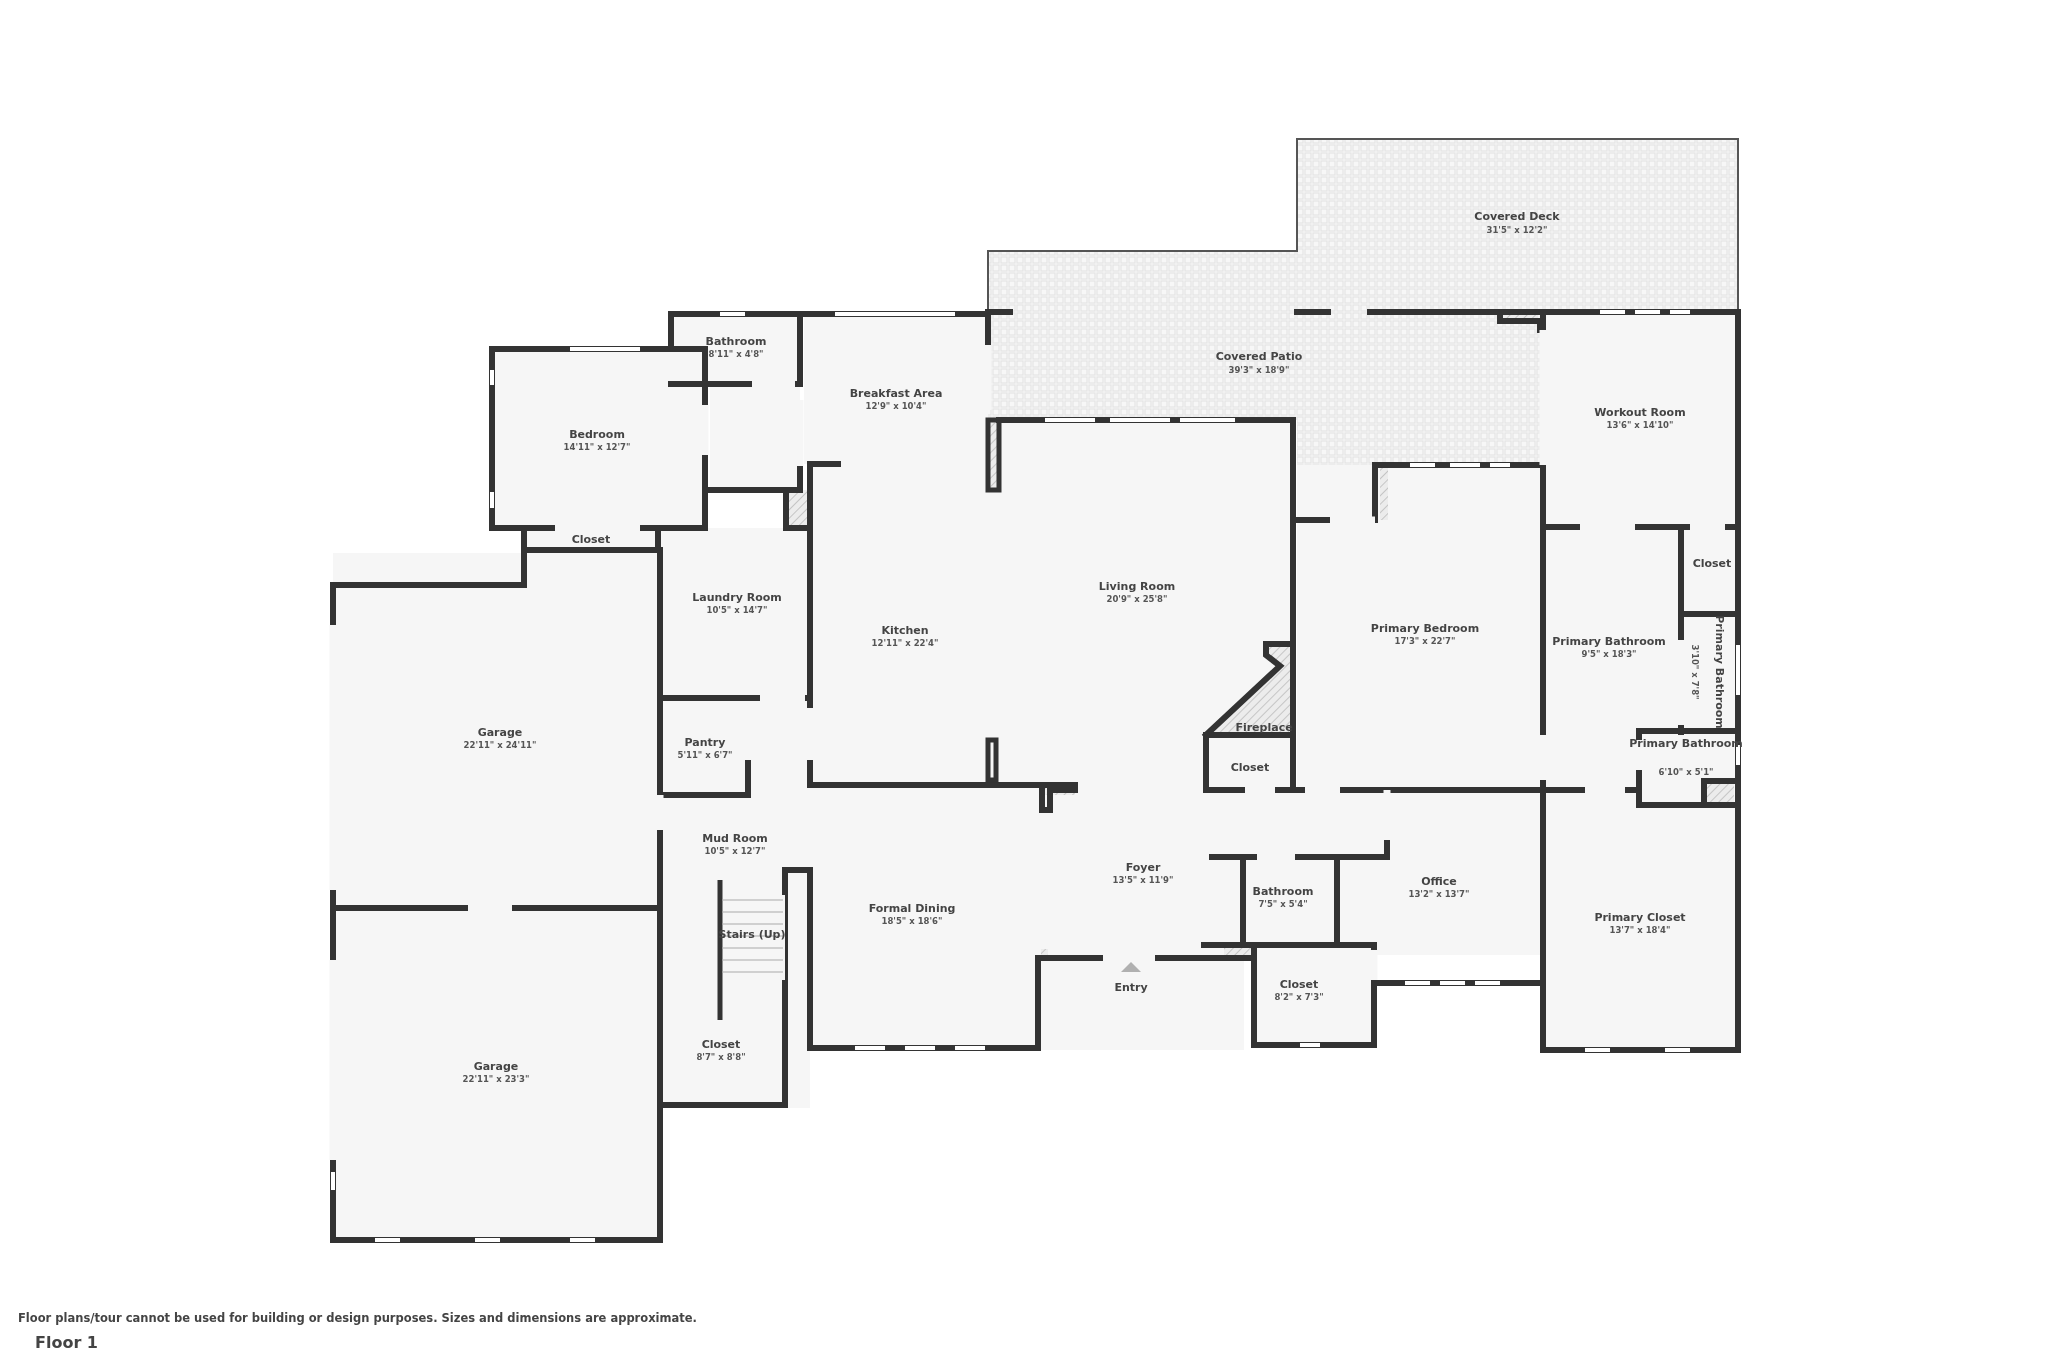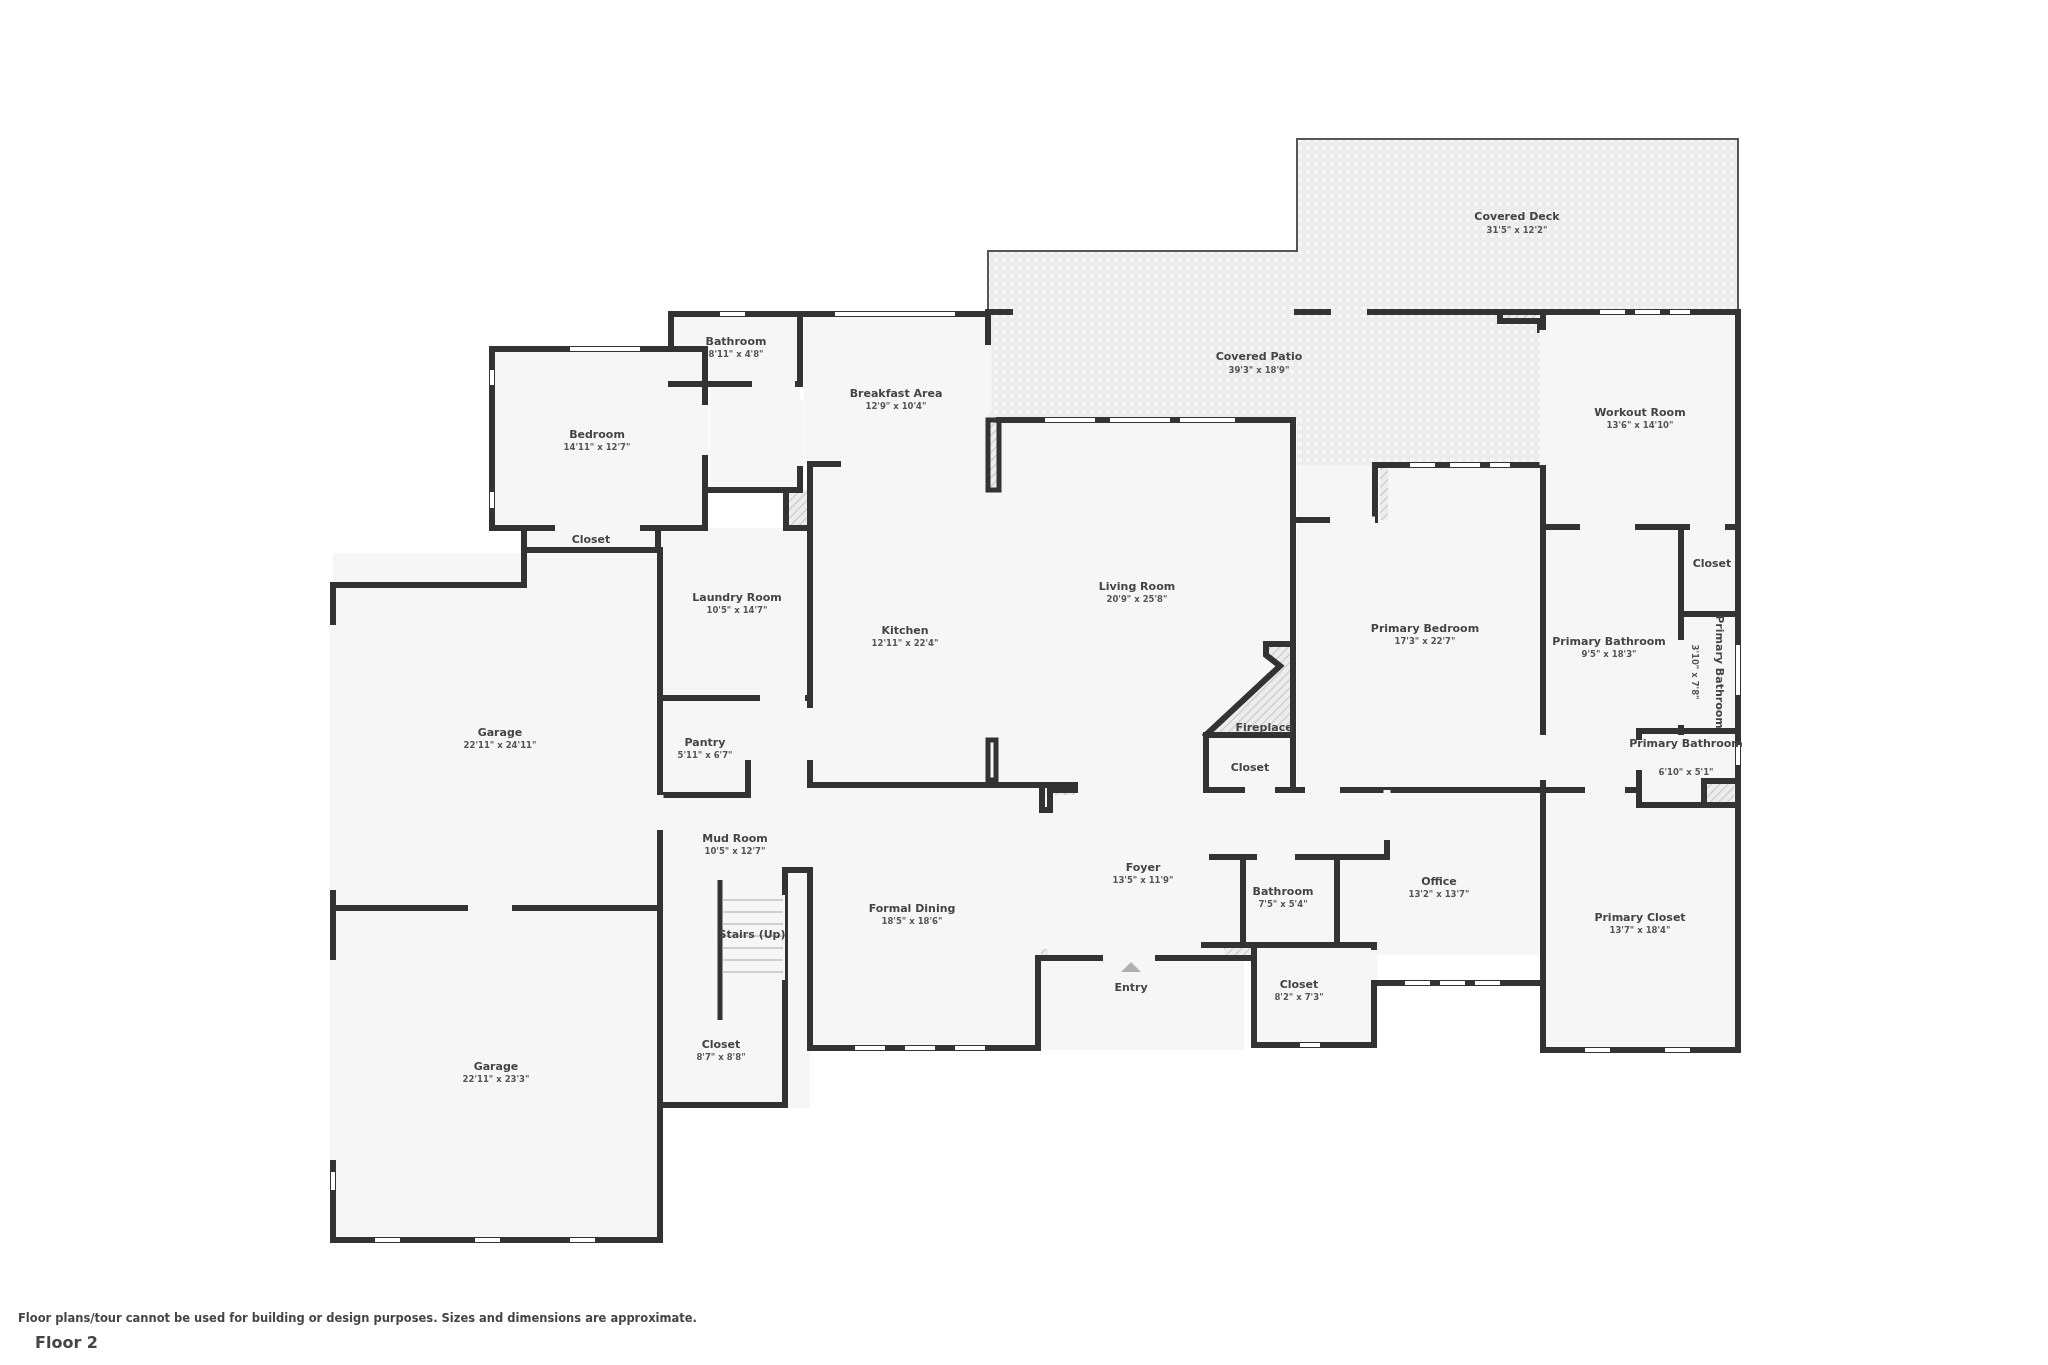--- a/index.html
+++ b/index.html
@@ -292,14 +292,14 @@
     <text class="lbl" x="1299" y="988">Closet</text>
     <text class="dim" x="1299" y="1000">8'2" x 7'3"</text>
 
     <text class="lbl" x="496" y="1070">Garage</text>
     <text class="dim" x="496" y="1082">22'11" x 23'3"</text>
 
     <text class="lbl" x="1131" y="991">Entry</text>
   </g>
 </svg>
 
-<div class="footer-floor">Floor 2</div>
+<div class="footer-floor">Floor 1</div>
 <div class="footer-note">Floor plans/tour cannot be used for building or design purposes. Sizes and dimensions are approximate.</div>
 
 </body></html>

